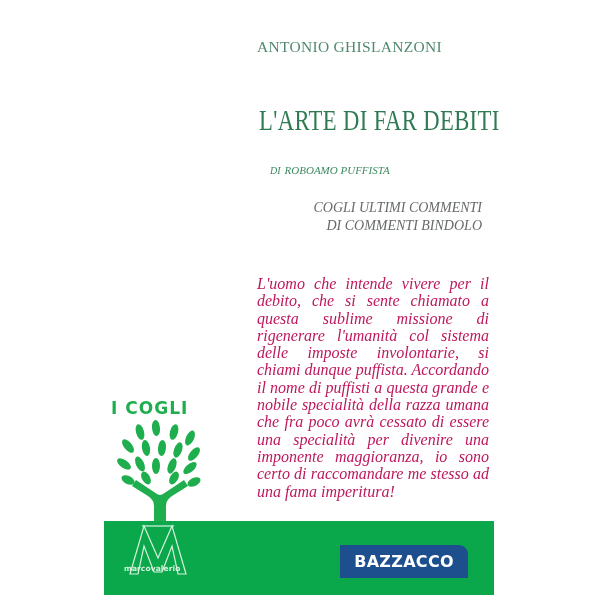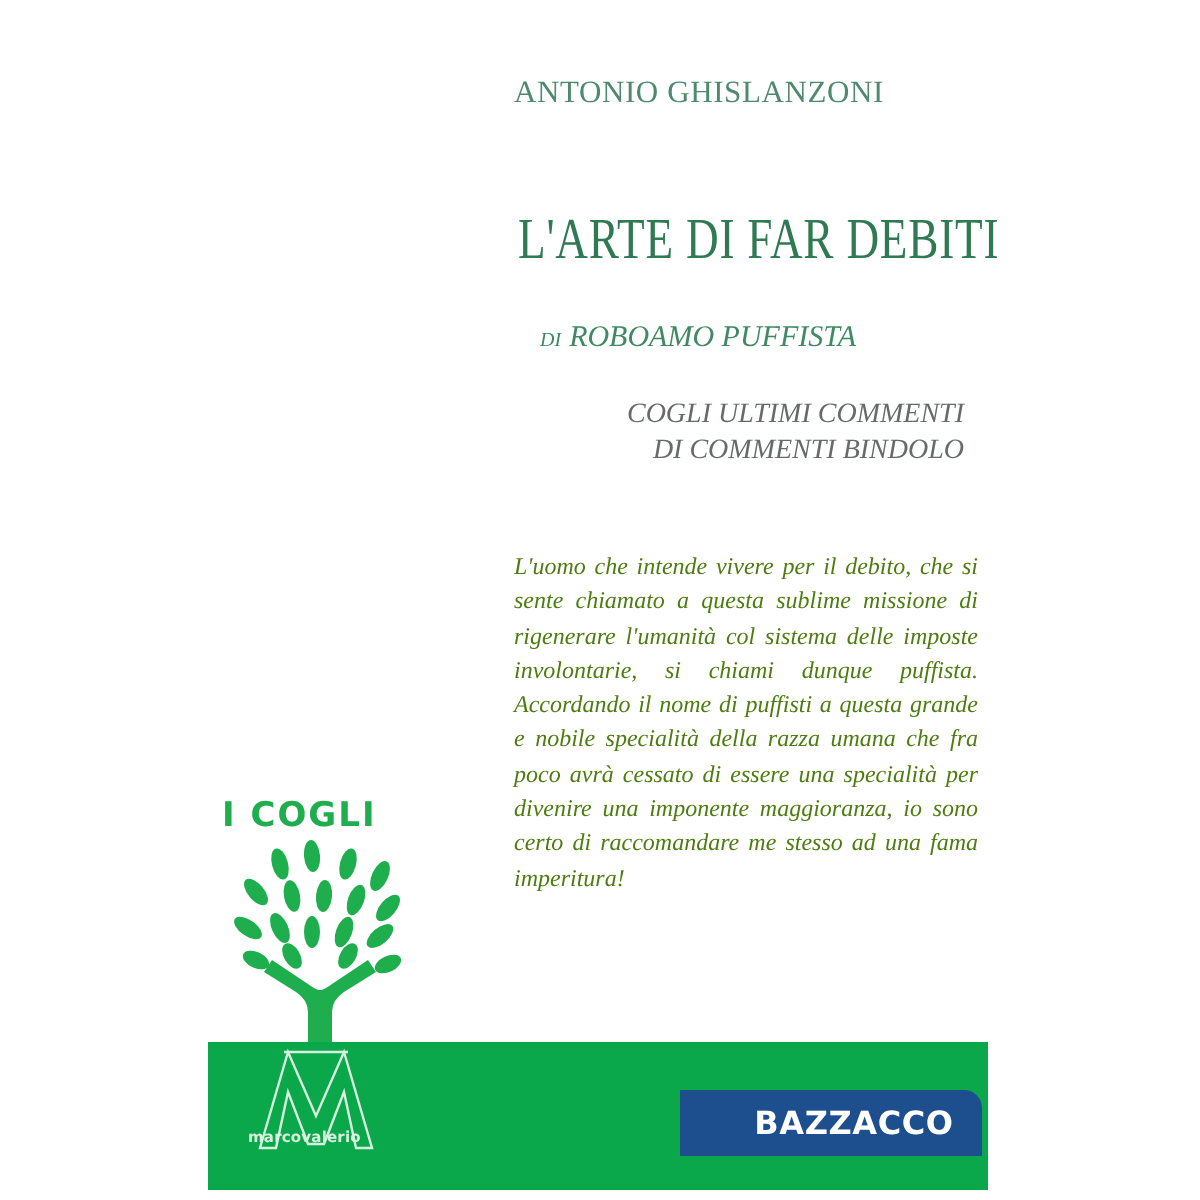--- a/index.html
+++ b/index.html
@@ -45,44 +45,44 @@
     font-family: "Liberation Serif", "DejaVu Serif", serif;
     font-style: italic;
     color: #3f8a62;
     white-space: nowrap;
   }
   .subtitle .di {
     font-size: 10px;
     margin-right: 4px;
   }
   .subtitle .name {
-    font-size: 15px;
+    font-size: 11px;
   }
   .comment {
     position: absolute;
     left: 258px;
     top: 199px;
     width: 224px;
     text-align: right;
     font-family: "Liberation Serif", "DejaVu Serif", serif;
     font-style: italic;
     font-size: 14px;
     line-height: 18px;
     color: #666b68;
   }
   .quote {
     position: absolute;
     left: 257px;
     top: 275px;
     width: 232px;
     font-family: "Liberation Serif", "DejaVu Serif", serif;
     font-style: italic;
-    font-size: 12px;
+    font-size: 16px;
     line-height: 17.3px;
-    color: #4d7c0f;
+    color: #be185d;
     text-align: justify;
   }
   .series-label {
     position: absolute;
     left: 111px;
     top: 398px;
     font-family: "DejaVu Sans", "Liberation Sans", sans-serif;
     font-weight: bold;
     font-size: 17px;
     letter-spacing: 1px;
@@ -126,21 +126,20 @@
     position: absolute;
     left: 340px;
     top: 545px;
     width: 128px;
     height: 33px;
     background: #1d4f8f;
     border-radius: 0 9px 0 0;
     display: flex;
     align-items: center;
     justify-content: center;
-    padding-left: 23px;
   }
   .badge span {
     font-family: "DejaVu Sans", "Liberation Sans", sans-serif;
     font-weight: bold;
     font-size: 16px;
     color: #ffffff;
     letter-spacing: 0.3px;
   }
 </style>
 </head>

